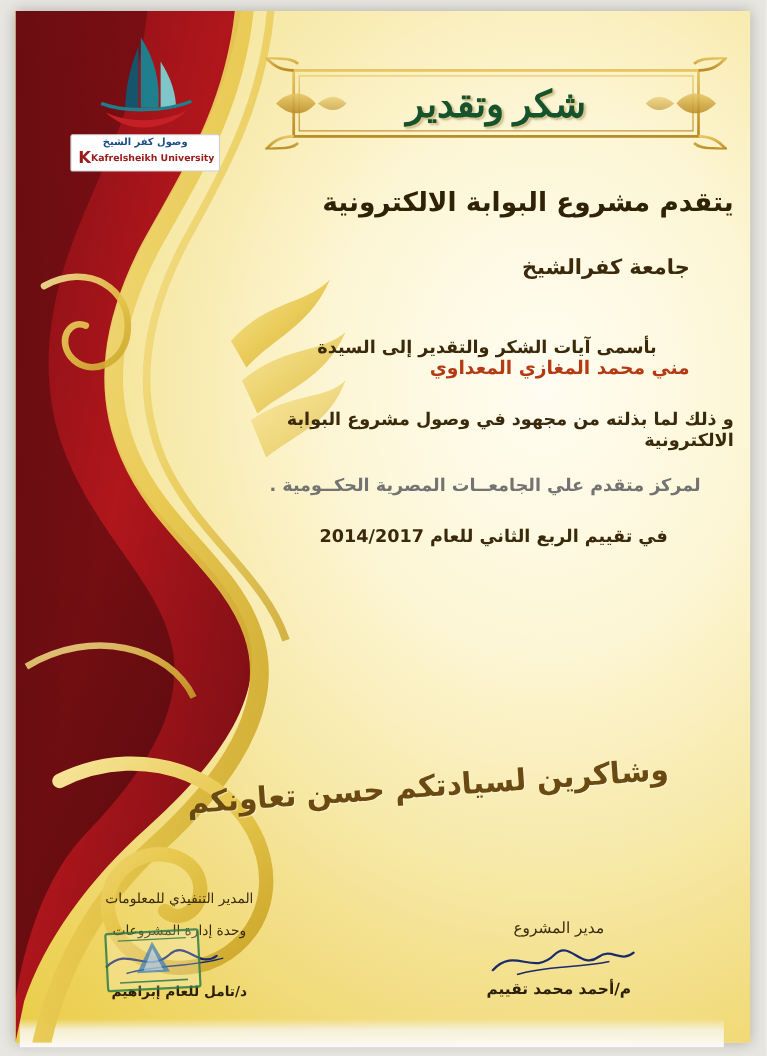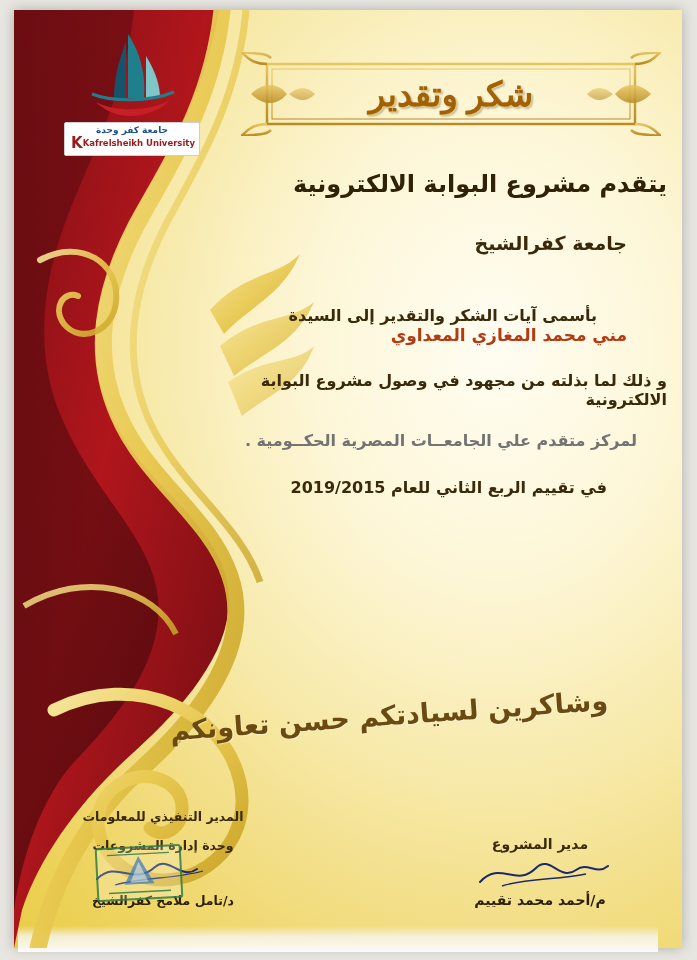--- a/index.html
+++ b/index.html
@@ -70,24 +70,24 @@
     width: 420px;
     height: 84px;
   }
   .title-band svg { position: absolute; inset: 0; }
   .title-text {
     position: absolute;
     inset: 0;
     display: flex;
     align-items: center;
     justify-content: center;
-    font-family: Liberation Sans, sans-serif;
+    font-family: Liberation Serif, serif;
     font-size: 34px;
     font-weight: 700;
-    color: #a16207;
+    color: #14532d;
     text-shadow: 1px 1px 0 #e6c97a, 2px 2px 2px rgba(0,0,0,.25);
     letter-spacing: 1px;
   }
 
   
   .logo-block {
     position: absolute;
     left: 64px;
     top: 28px;
     width: 136px;
@@ -203,26 +203,26 @@
   }
 
   
   .sig {
     position: absolute;
     bottom: 52px;
     width: 290px;
     text-align: center;
     direction: rtl;
   }
-  .sig-right { right: 12px; }
+  .sig-right { right: 44px; }
   .sig-left  { left: 18px; }
 
   .sig-title {
     font-size: 14px;
-    font-weight: 700;
+    font-weight: 400;
     color: #3a2a0b;
   }
   .sig-title.small { font-size: 12.5px; }
   .sig-scribble { height: 40px; display: block; margin: 0 auto; }
   .sig-name {
     font-size: 14px;
     font-weight: 700;
     color: #2b1f06;
   }
   .sig-name.small { font-size: 12.5px; }
@@ -295,21 +295,21 @@
       <rect x="0" y="0" width="100" height="92" fill="none"></rect>
 
       <path d="M46,6 C58,24 64,46 62,70 L46,70 Z" fill="#1f7f8c"></path>
       <path d="M44,14 C36,34 32,52 32,70 L44,70 Z" fill="#16546b"></path>
       <path d="M64,28 C74,44 78,58 78,70 L64,70 Z" fill="#7fc6c9"></path>
 
       <path d="M14,74 C34,84 66,84 88,72 C80,82 62,88 48,88 C34,88 22,82 14,74 Z" fill="#c61f26"></path>
       <path d="M10,66 C30,74 68,74 92,64" fill="none" stroke="#1f7f8c" stroke-width="3"></path>
     </svg>
     <div class="logo-plate">
-      <div class="logo-ar">جامعة كفر وحدة</div>
+      <div class="logo-ar">وصول كفر الشيخ</div>
       <div class="logo-en">
         <span class="logo-k">K</span><span>Kafrelsheikh University</span>
       </div>
     </div>
   </div>
 
   <div class="title-band">
     <svg viewBox="0 0 420 84" xmlns="http://www.w3.org/2000/svg" aria-hidden="true">
       <defs>
         <linearGradient id="fg" x1="0" y1="0" x2="0" y2="1">
@@ -333,42 +333,42 @@
     <div class="title-text">شكر وتقدير</div>
   </div>
 
   <div class="body-text">
     <div class="line l-head">يتقدم مشروع البوابة الالكترونية</div>
     <div class="line l-sub">جامعة كفرالشيخ</div>
     <div class="line l-intro">بأسمى آيات الشكر والتقدير إلى السيدة</div>
     <div class="line l-name">مني محمد المغازي المعداوي</div>
     <div class="line l-body1">و ذلك لما بذلته من مجهود في وصول مشروع البوابة الالكترونية</div>
     <div class="line l-body2">لمركز متقدم علي الجامعــات المصرية الحكــومية .</div>
-    <div class="line l-period">في تقييم الربع الثاني للعام 2019/2015</div>
+    <div class="line l-period">في تقييم الربع الثاني للعام 2014/2017</div>
   </div>
 
   <div class="calligraphy">وشاكرين لسيادتكم حسن تعاونكم</div>
 
   <div class="sig sig-right">
     <div class="sig-title">مدير المشروع</div>
     <svg class="sig-scribble" viewBox="0 0 200 40" xmlns="http://www.w3.org/2000/svg" aria-hidden="true">
       <path d="M40,30 C60,8 76,36 96,16 C110,2 120,30 136,18 C148,9 156,24 168,14" fill="none" stroke="#1b2a6b" stroke-width="2" stroke-linecap="round"></path>
       <path d="M62,34 C86,26 118,28 146,22" fill="none" stroke="#1b2a6b" stroke-width="1.4"></path>
     </svg>
     <div class="sig-name">م/أحمد محمد تقييم</div>
   </div>
 
   <div class="sig sig-left">
     <div class="sig-title small">المدير التنفيذي للمعلومات</div>
     <div class="sig-title small sig-line2">وحدة إدارة المشروعات</div>
     <svg class="sig-scribble" viewBox="0 0 200 40" xmlns="http://www.w3.org/2000/svg" aria-hidden="true">
       <path d="M34,26 C54,6 70,34 92,14 C106,2 118,28 134,16" fill="none" stroke="#1b2a6b" stroke-width="2" stroke-linecap="round"></path>
       <path d="M52,32 C80,24 112,26 140,18" fill="none" stroke="#1b2a6b" stroke-width="1.3"></path>
     </svg>
-    <div class="sig-name small">د/تامل ملامح كفرالشيخ</div>
+    <div class="sig-name small">د/تامل للعام إبراهيم</div>
   </div>
 
   <div class="stamp">
     <svg width="82" height="50" viewBox="0 0 82 50" xmlns="http://www.w3.org/2000/svg" aria-hidden="true">
       <path d="M41,8 L56,36 L26,36 Z" fill="#3f7fbf" opacity=".85"></path>
       <path d="M41,14 L50,34 L32,34 Z" fill="#ffffff" opacity=".55"></path>
       <path d="M10,44 H72" stroke="#2f7d4a" stroke-width="1.5" fill="none"></path>
       <path d="M10,6 H72" stroke="#2f7d4a" stroke-width="1.2" fill="none"></path>
     </svg>
   </div>

